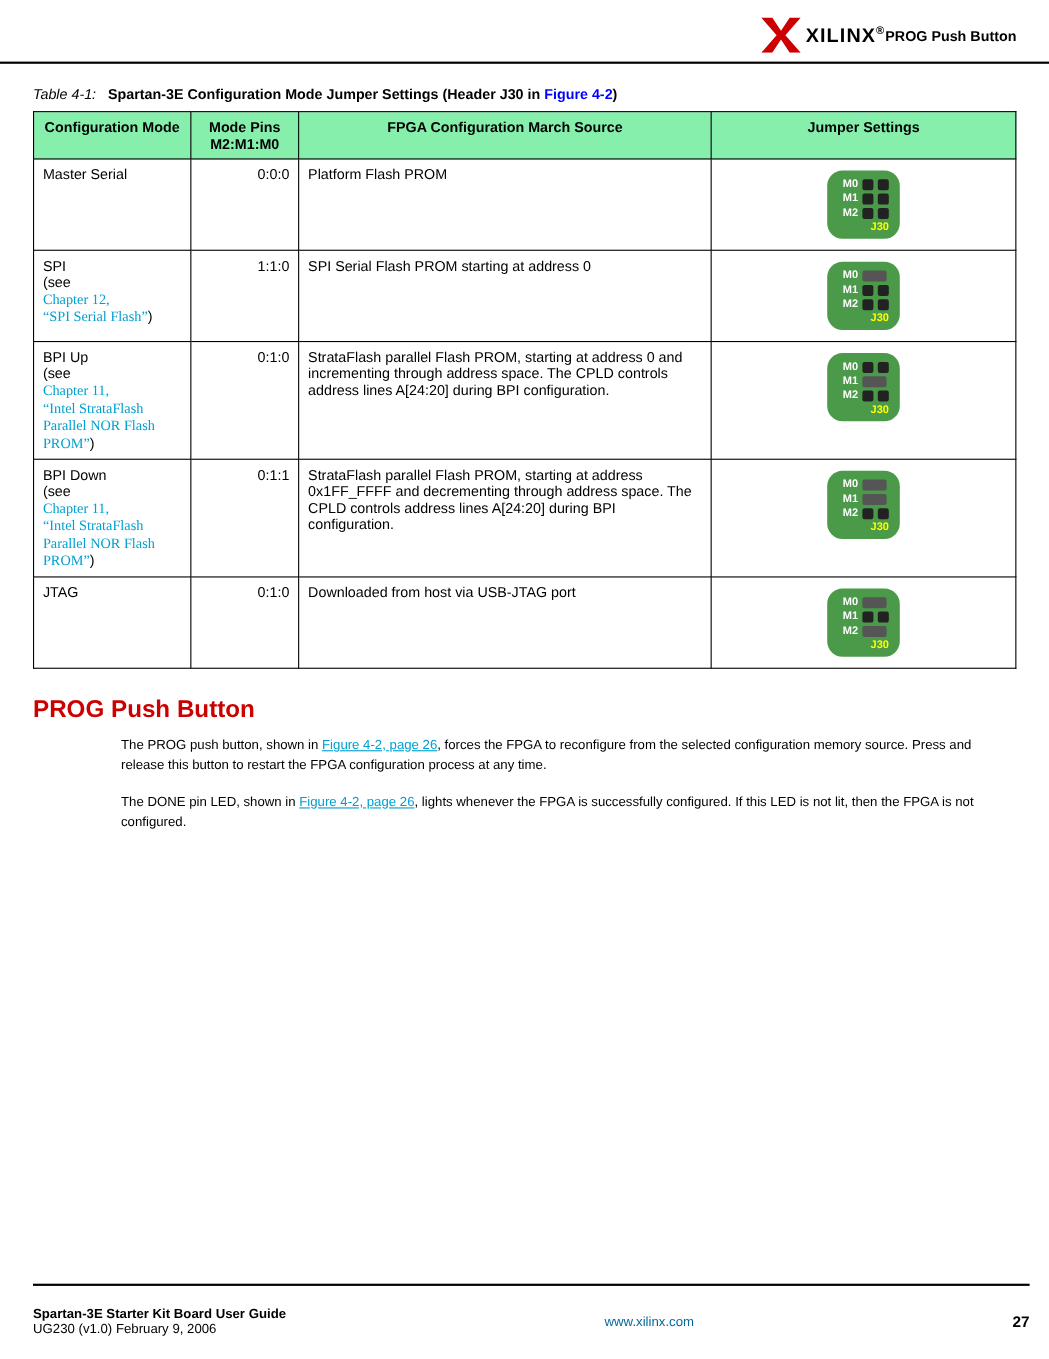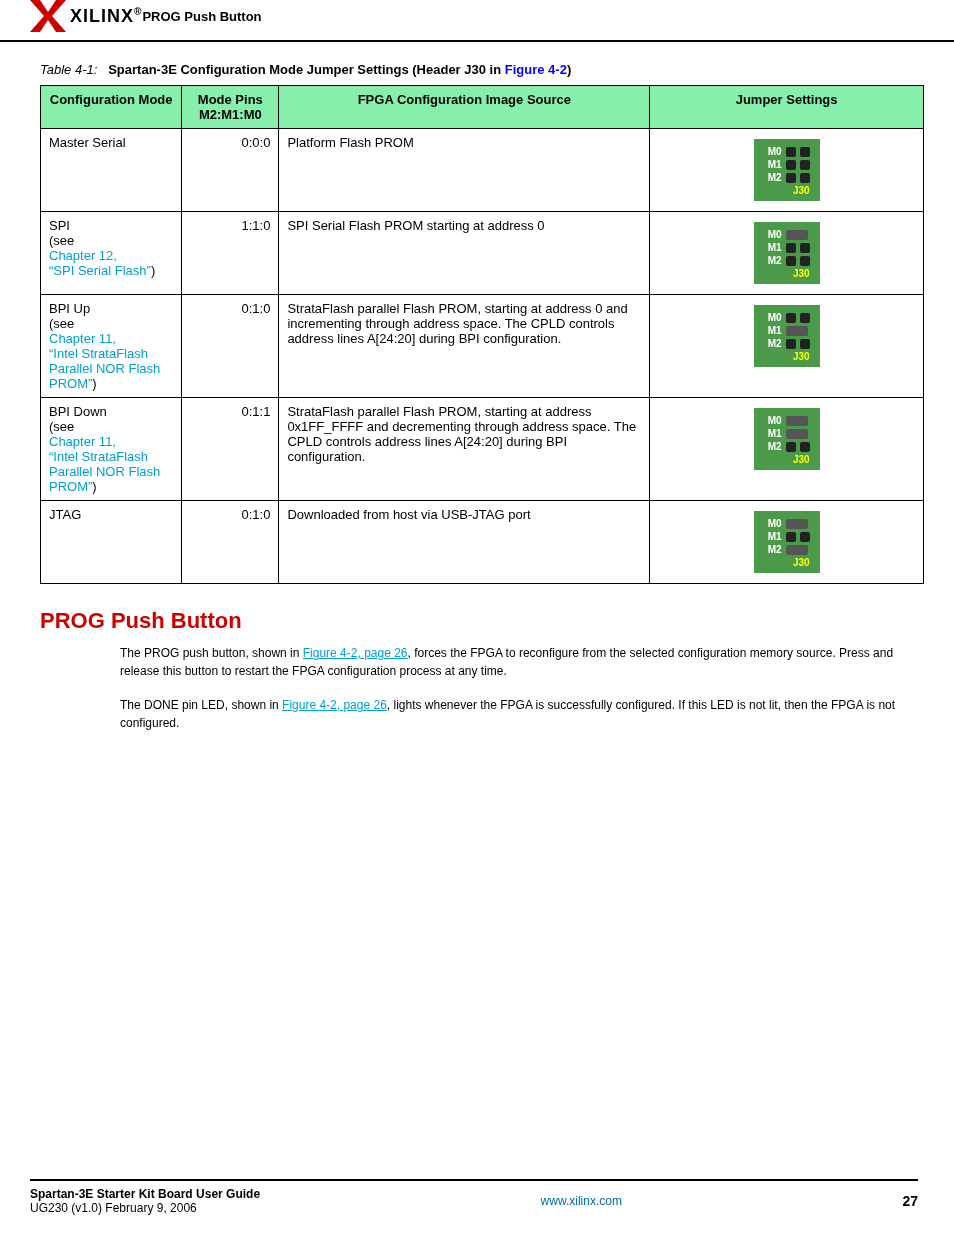--- a/index.html
+++ b/index.html
@@ -9,23 +9,23 @@
       background: #fff;
       color: #000;
       width: 954px;
       min-height: 1235px;
       position: relative;
     }
 
     
     .header {
       display: flex;
-      justify-content: flex-start;
+      justify-content: flex-end;
       align-items: center;
-      padding: 0 30px 8px 30px;
+      padding: 16px 30px 8px 30px;
       border-bottom: 2px solid #000;
     }
     .xilinx-logo {
       display: flex;
       align-items: center;
       font-size: 22px;
       font-weight: bold;
     }
     .xilinx-logo .x-icon {
       display: inline-block;
@@ -33,21 +33,21 @@
       height: 32px;
       margin-right: 4px;
     }
     .header-right {
       font-size: 13px;
       font-weight: bold;
     }
 
     
     .content {
-      padding: 20px 30px 30px 40px;
+      padding: 20px 30px 30px 30px;
     }
 
     
     .table-caption {
       font-size: 13px;
       margin-bottom: 8px;
     }
     .table-caption em {
       font-style: italic;
     }
@@ -75,31 +75,32 @@
       font-weight: bold;
       text-align: center;
       font-size: 13px;
     }
     .config-table td {
       font-size: 13px;
     }
     .config-table td a {
       color: #00a0d0;
       text-decoration: none;
+      font-family: Liberation Serif, serif;
     }
     .col-config { width: 16%; }
     .col-mode { width: 11%; text-align: center; }
     .col-fpga { width: 42%; }
     .col-jumper { width: 31%; text-align: center; }
 
     
     .jumper-diag {
       display: inline-block;
       background: #4a9a4a;
-      border-radius: 0;
+      border-radius: 14px;
       padding: 5px 10px;
       position: relative;
     }
     .jumper-row {
       display: flex;
       align-items: center;
       margin: 2px 0;
       gap: 4px;
     }
     .jumper-label {
@@ -146,23 +147,23 @@
     }
     .section-text a {
       color: #00a0d0;
     }
 
     
     .footer {
       position: absolute;
       bottom: 20px;
       left: 30px;
-      right: 36px;
+      right: 18px;
       border-top: 2px solid #000;
-      padding-top: 6px;
+      padding-top: 18px;
       display: flex;
       justify-content: space-between;
       align-items: center;
       font-size: 12px;
     }
     .footer-left strong { font-weight: bold; }
     .footer-center a { color: #0369a1; text-decoration: none; }
     .footer-right { font-weight: bold; font-size: 14px; }
 
     .mode-cell { text-align: right; }
@@ -188,21 +189,21 @@
     &nbsp;
     <strong>Spartan-3E Configuration Mode Jumper Settings (Header J30 in
     <a href="#">Figure 4-2</a>)</strong>
   </div>
 
   <table class="config-table">
     <thead>
       <tr>
         <th class="col-config">Configuration Mode</th>
         <th class="col-mode">Mode Pins M2:M1:M0</th>
-        <th class="col-fpga">FPGA Configuration Image Source</th>
+        <th class="col-fpga">FPGA Configuration March Source</th>
         <th class="col-jumper">Jumper Settings</th>
       </tr>
     </thead>
     <tbody>
 
       <tr>
         <td>Master Serial</td>
         <td class="mode-cell">0:0:0</td>
         <td>Platform Flash PROM</td>
         <td style="text-align:center; padding:10px;">

